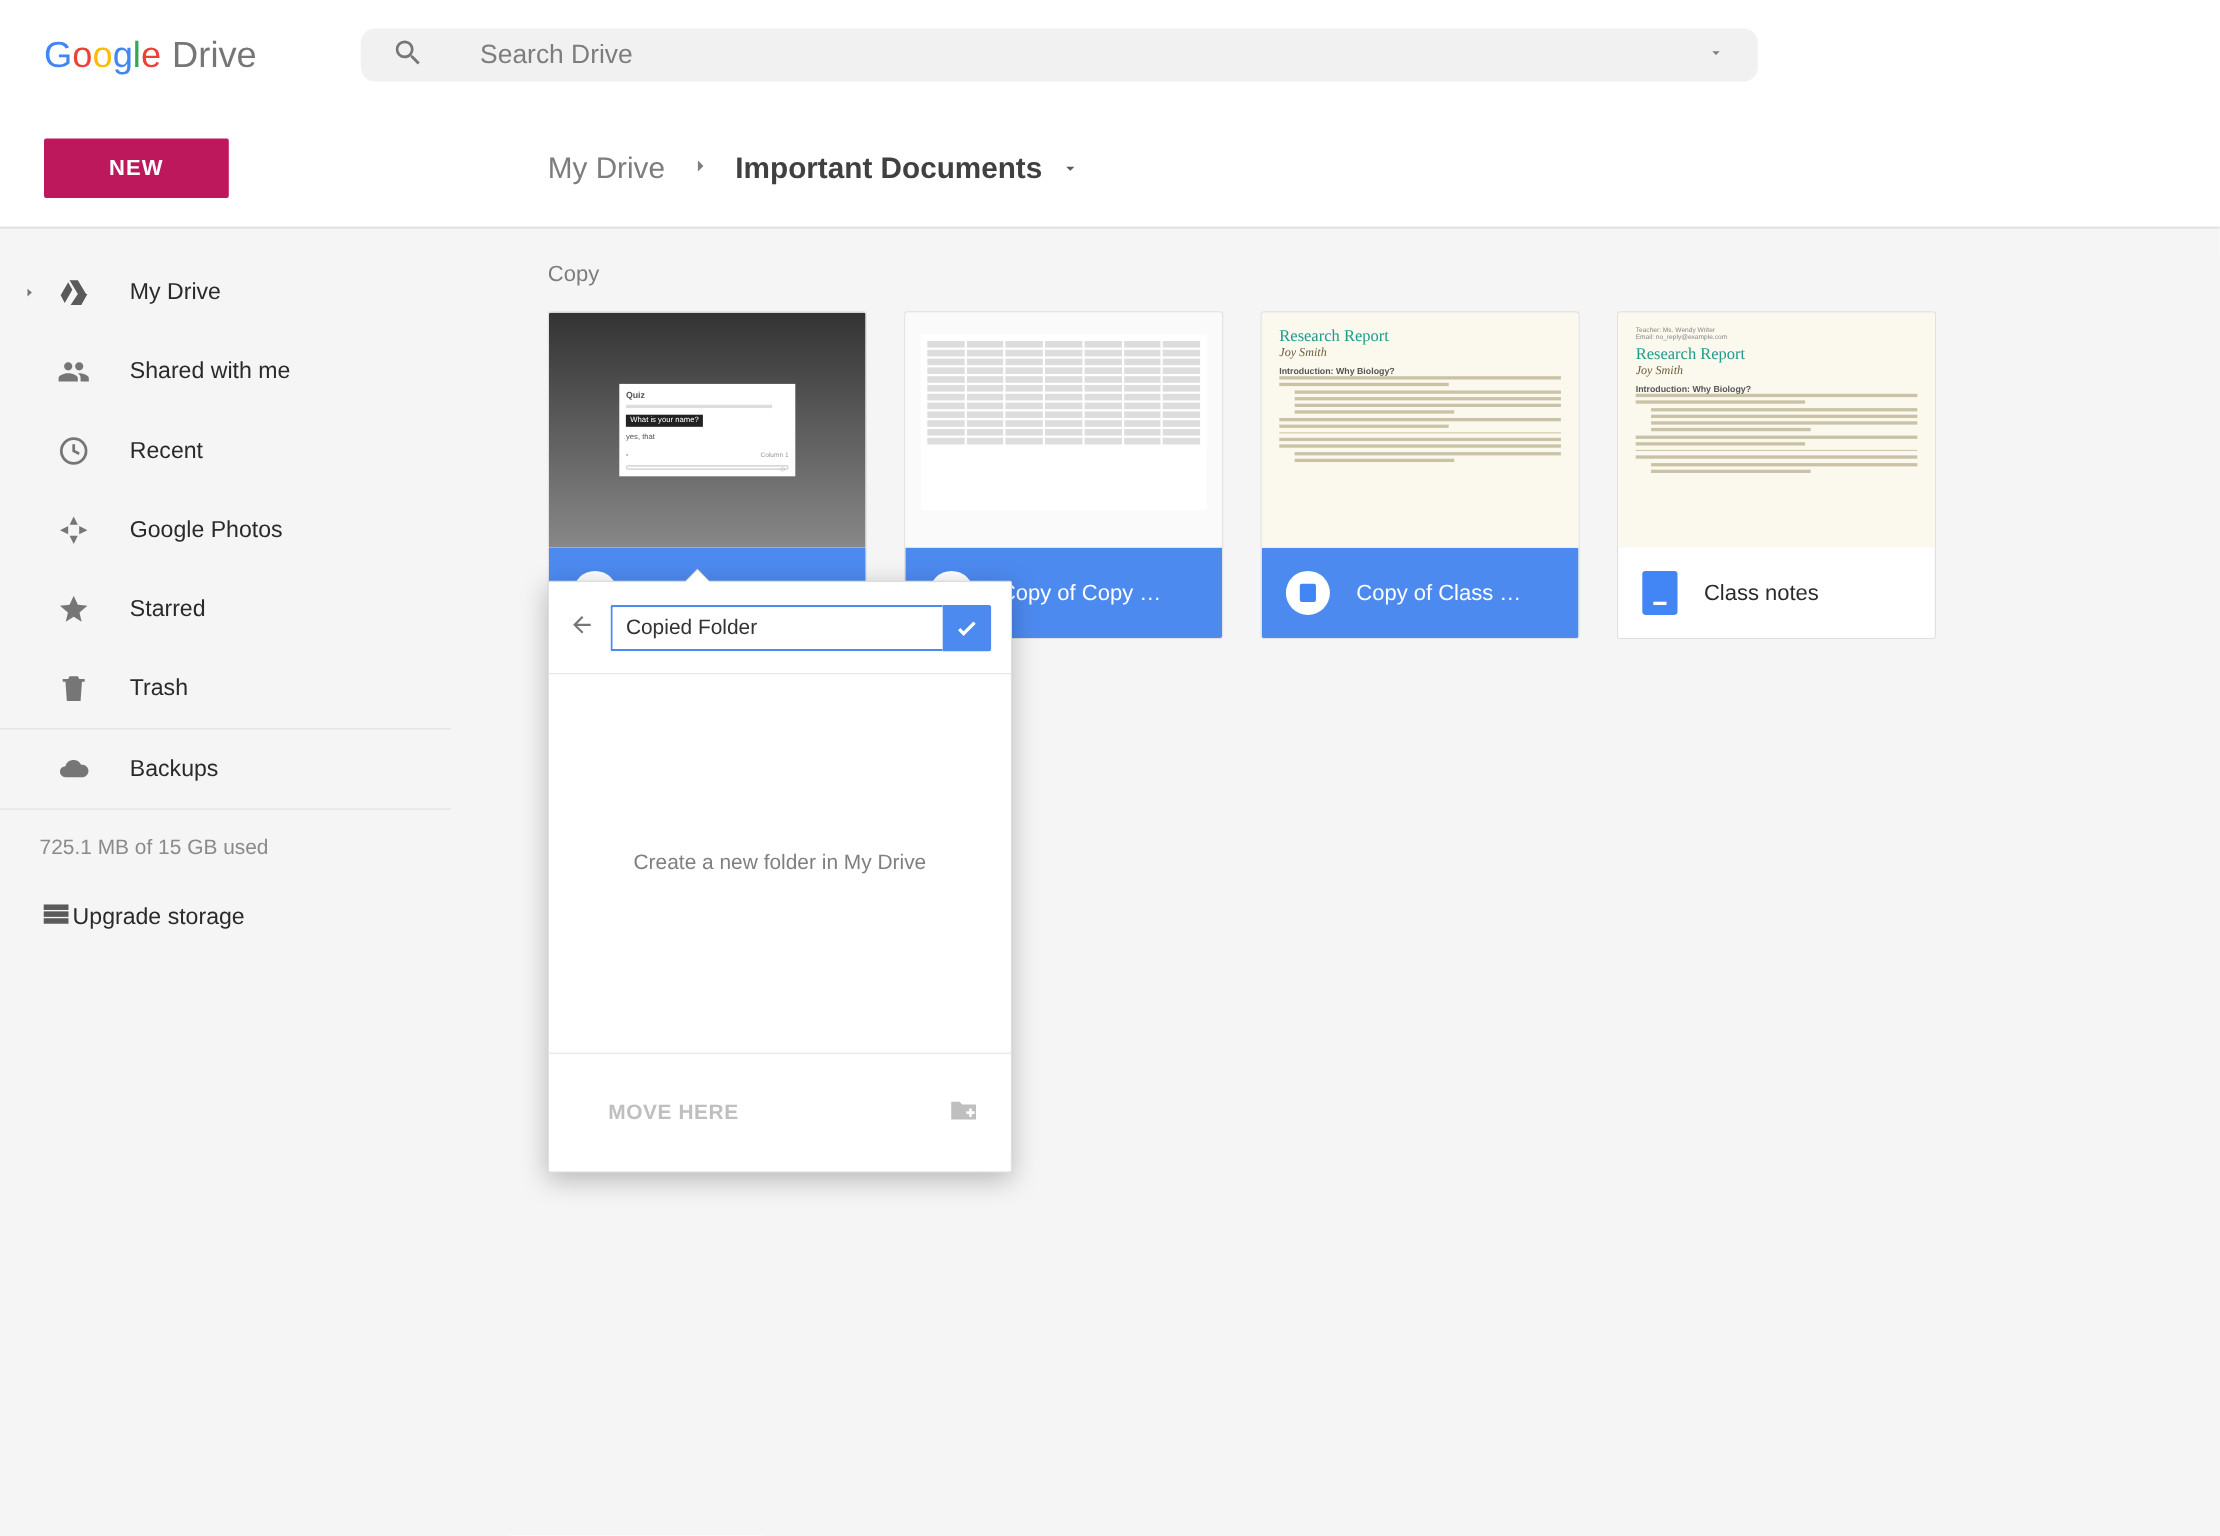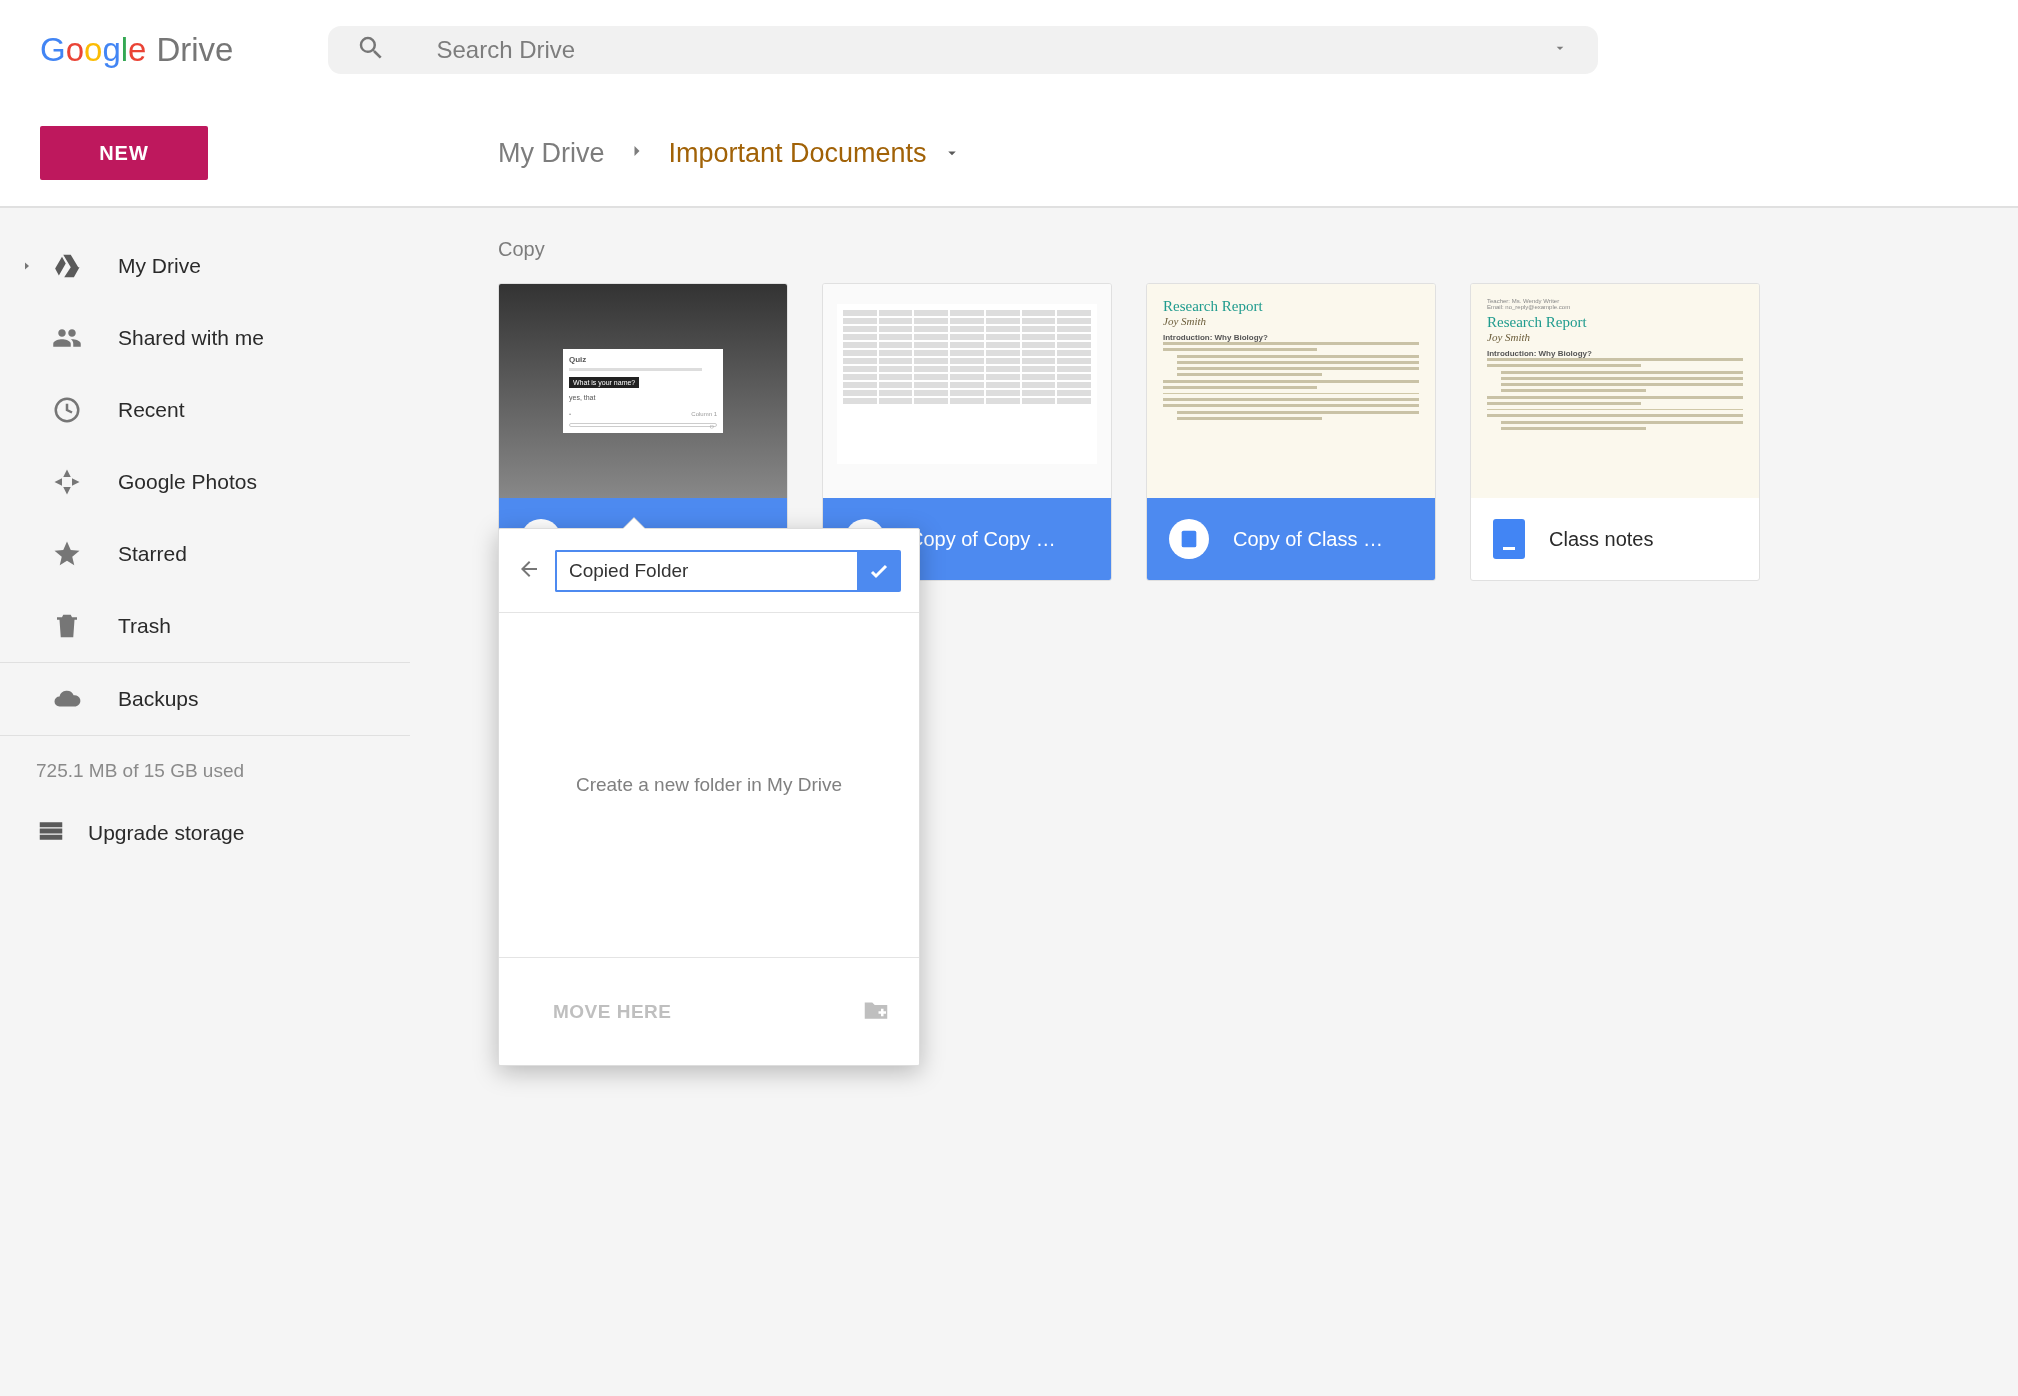--- a/index.html
+++ b/index.html
@@ -71,35 +71,35 @@
   }
   .nav-item .expand { width:26px; display:flex; justify-content:center; }
   .nav-item .expand svg { width:12px; height:12px; fill:#767676; }
   .nav-item .nicon { width:54px; display:flex; justify-content:center; }
   .nav-item .nicon svg { width:30px; height:30px; fill:#767676; }
   .nav-item .nlabel { font-size:21px; color:#2a2a2a; margin-left:24px; font-weight:500; }
   .nav-divider { height:1px; background:#e0e0e0; width:410px; margin-left:0; }
 
   .storage-section { padding: 24px 0 0 36px; }
   .storage-text { font-size:19px; color:#8a8a8a; margin-bottom:34px; }
-  .upgrade-row { display:flex; align-items:center; gap:22px; cursor:pointer; }
+  .upgrade-row { display:flex; align-items:center; cursor:pointer; }
   .upgrade-row svg { width:30px; height:30px; fill:#5a5a5a; }
   .upgrade-label { font-size:21px; color:#2a2a2a; }
 
   
   .content {
     flex:1; display:flex; flex-direction:column; background:#fff; position:relative;
   }
   .breadcrumb-bar {
     height:108px; display:flex; align-items:center; padding-left:8px;
     border-bottom:2px solid #e0e0e0;
   }
   .bc-root { font-size:27px; color:#7d7d7d; cursor:pointer; }
   .bc-sep svg { width:20px; height:20px; fill:#7d7d7d; margin:0 22px; }
-  .bc-current { font-size:27px; color:#a16207; font-weight:normal; cursor:pointer; display:flex; align-items:center; }
+  .bc-current { font-size:27px; color:#404040; font-weight:bold; cursor:pointer; display:flex; align-items:center; }
   .bc-current svg { width:18px; height:18px; fill:#5a5a5a; margin-left:16px; }
 
   .files-area { flex:1; background:#f5f5f5; padding: 30px 0 0 8px; position:relative; }
   .files-heading { font-size:20px; color:#7d7d7d; margin-bottom:22px; }
   .file-grid { display:flex; gap:34px; }
 
   .file-card {
     width:290px; border:1px solid #e0e0e0; border-radius:3px;
     background:#fff; overflow:hidden; cursor:pointer;
   }

